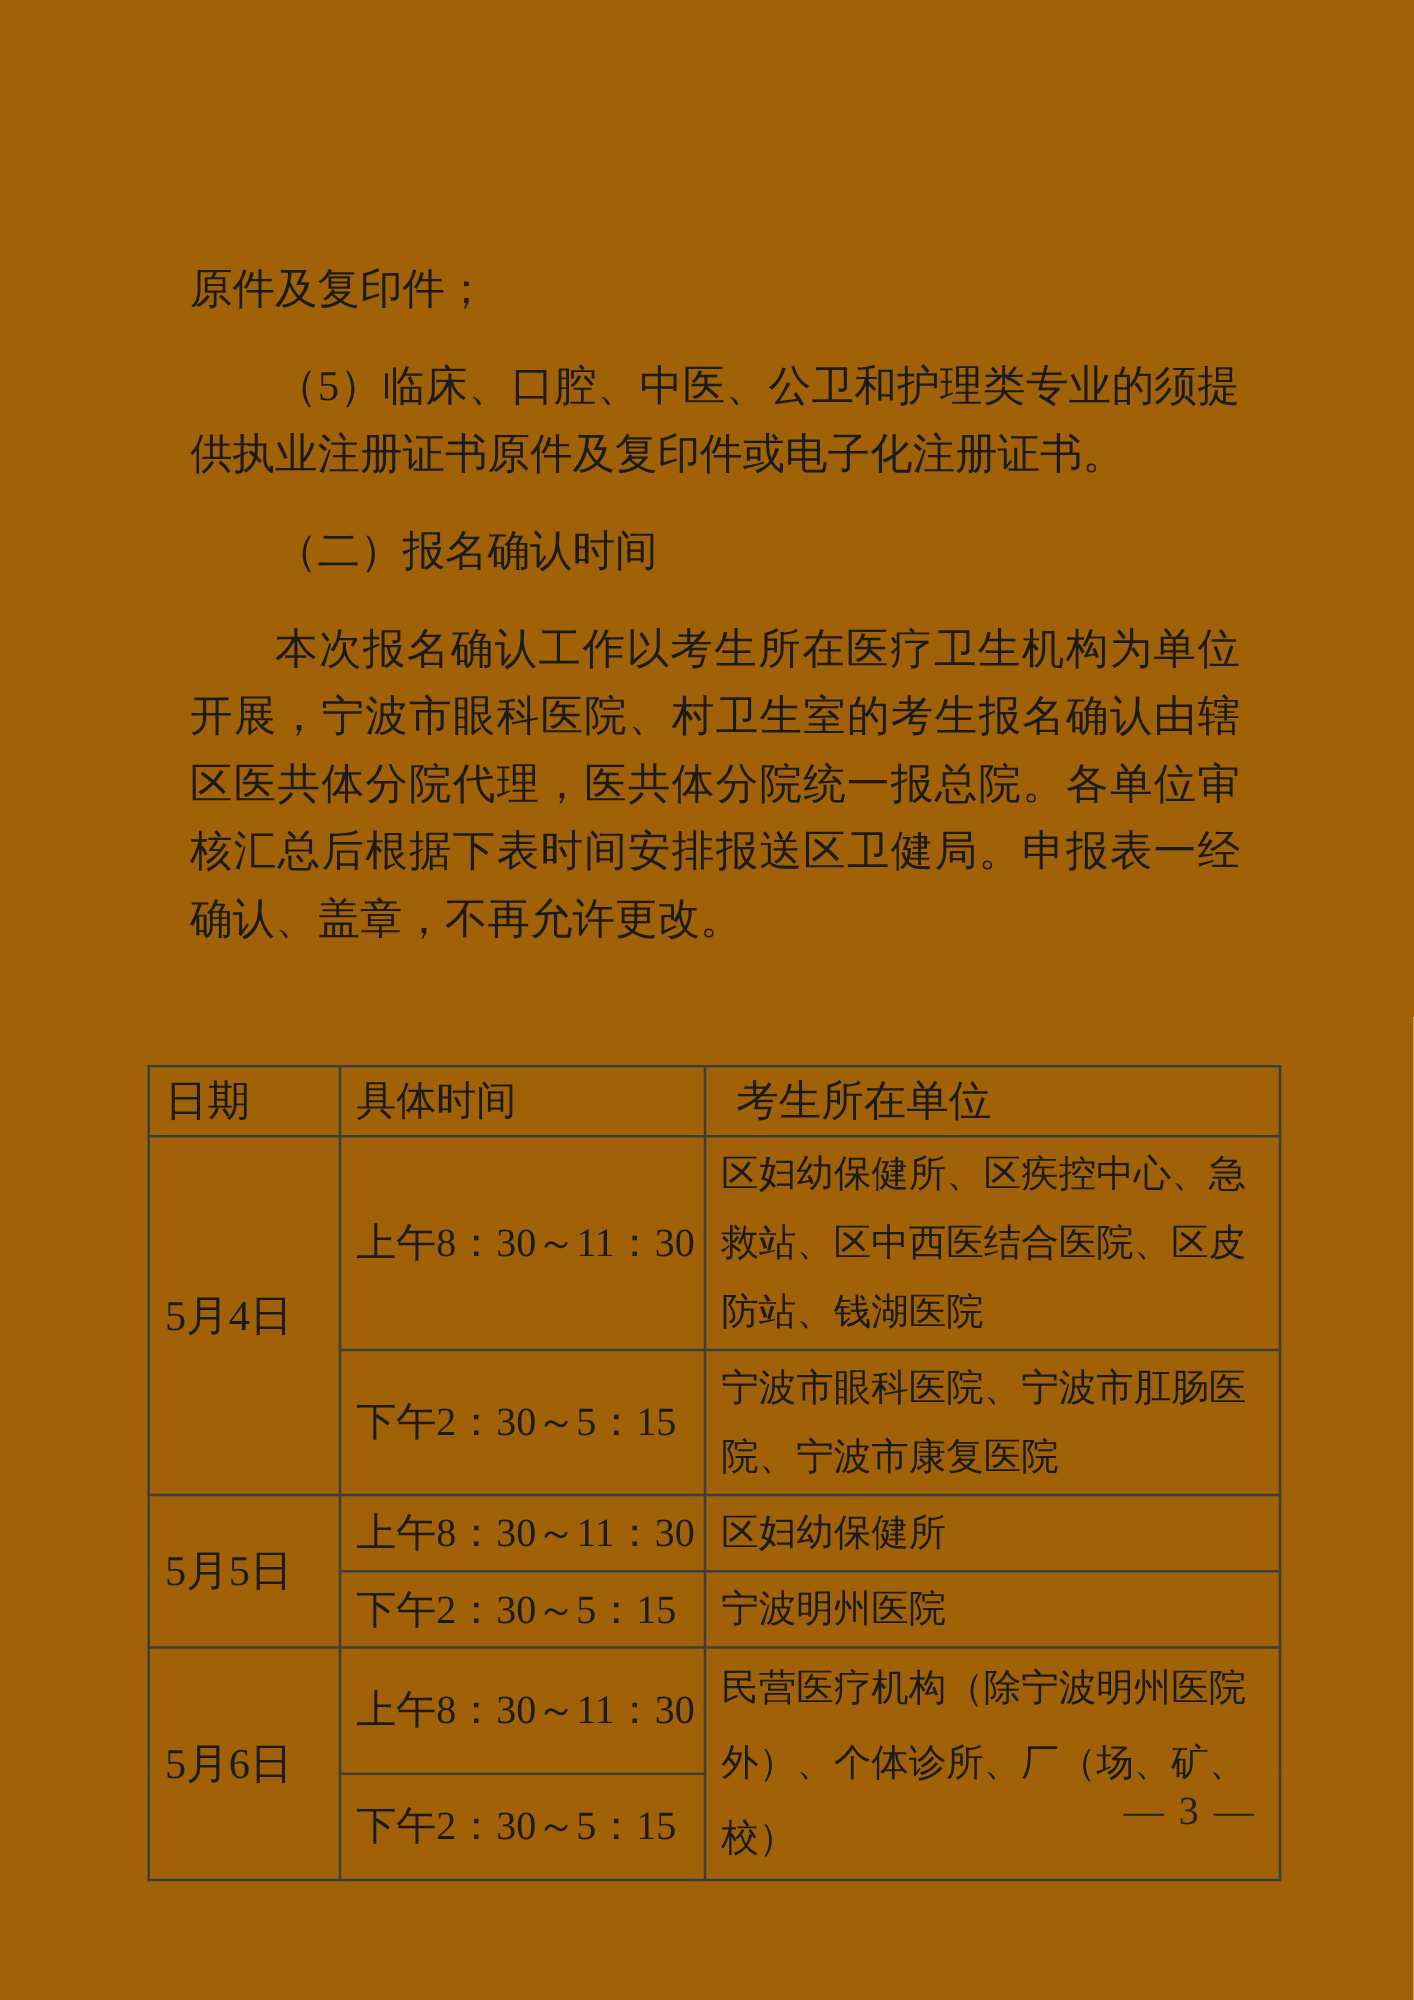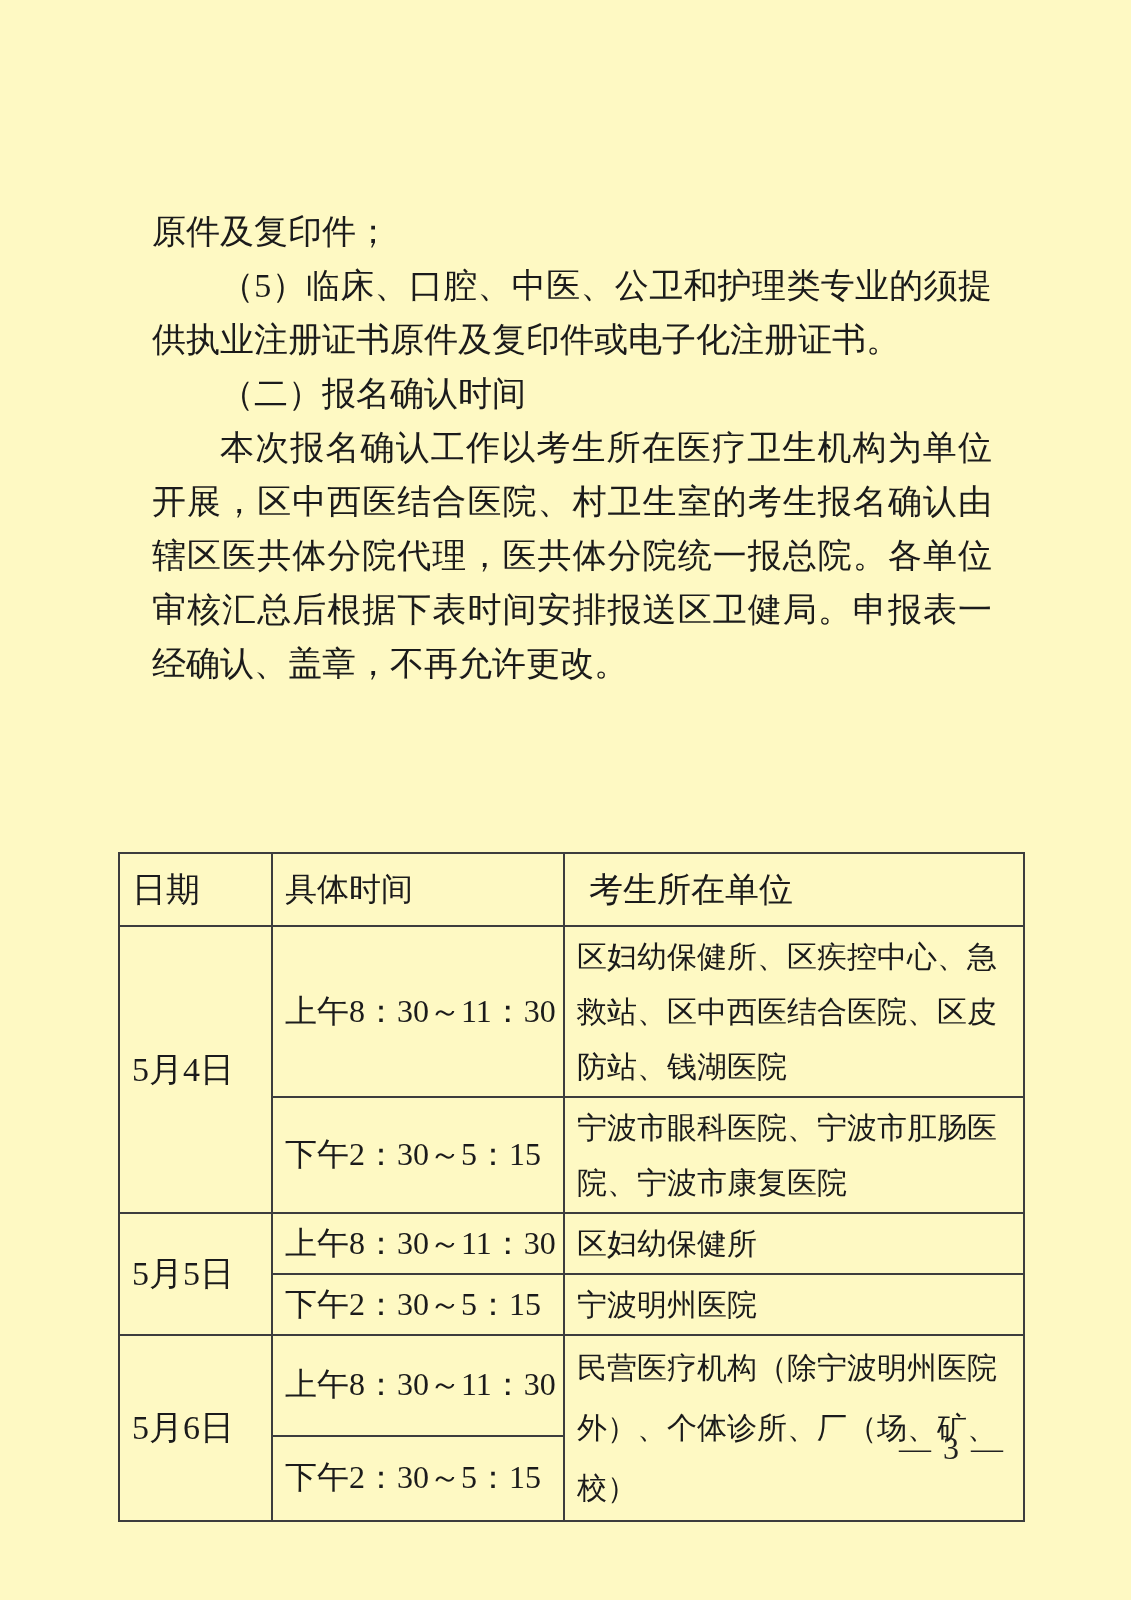--- a/index.html
+++ b/index.html
@@ -2,36 +2,36 @@
 <html><head>
 <meta charset="utf-8">
 <style>
   * { box-sizing: border-box; margin: 0; padding: 0; }
   html, body { background: #e8e8e8; }
   body { width: 1131px; }
   .page {
     position: relative;
     width: 1131px;
     height: 1600px;
-    background: #fef9c3;
+    background: #a16207;
     font-family: "Liberation Serif", "DejaVu Serif", serif;
     color: #1b1b1b;
     overflow: hidden;
   }
   .text-block {
     position: absolute;
     left: 152px;
     top: 205px;
     width: 840px;
     font-size: 34px;
     line-height: 54px;
     text-align: justify;
   }
   .text-block p { margin: 0; }
-  .text-block p.indent { text-indent: 2em; }
+  .text-block p.indent { text-indent: 2em; margin-top: 24px; }
   table.schedule {
     position: absolute;
     left: 118px;
     top: 852px;
     width: 905px;
     border-collapse: collapse;
     table-layout: fixed;
     color: #1b1b1b;
   }
   table.schedule th,
@@ -40,21 +40,21 @@
     vertical-align: middle;
     text-align: left;
     font-weight: normal;
     overflow: hidden;
   }
   th.h-date, td.c-date { font-size: 34px; padding-left: 12px; white-space: nowrap; }
   th.h-time, td.c-time { font-size: 32px; padding-left: 12px; white-space: nowrap; }
   th.h-unit { font-size: 34px; padding-left: 24px; }
   td.c-unit { font-size: 30px; line-height: 55px; padding: 2px 12px; }
   td.c-unit.merged { line-height: 60px; }
-  tr.r-head   { height: 73px; }
+  tr.r-head   { height: 56px; }
   tr.r-4am    { height: 162px; }
   tr.r-4pm    { height: 112px; }
   tr.r-5am    { height: 55px; margin-left: 37px; }
   tr.r-5pm    { height: 55px; }
   tr.r-6am    { height: 65px; }
   tr.r-6pm    { height: 55px; }
   .page-number {
     position: absolute;
     left: 852px;
     top: 1430px;
@@ -67,21 +67,21 @@
 </style>
 </head>
 <body>
 
 <div class="page">
 
   <div class="text-block">
     <p>原件及复印件；</p>
     <p class="indent">（5）临床、口腔、中医、公卫和护理类专业的须提供执业注册证书原件及复印件或电子化注册证书。</p>
     <p class="indent">（二）报名确认时间</p>
-    <p class="indent">本次报名确认工作以考生所在医疗卫生机构为单位开展，区中西医结合医院、村卫生室的考生报名确认由辖区医共体分院代理，医共体分院统一报总院。各单位审核汇总后根据下表时间安排报送区卫健局。申报表一经确认、盖章，不再允许更改。</p>
+    <p class="indent">本次报名确认工作以考生所在医疗卫生机构为单位开展，宁波市眼科医院、村卫生室的考生报名确认由辖区医共体分院代理，医共体分院统一报总院。各单位审核汇总后根据下表时间安排报送区卫健局。申报表一经确认、盖章，不再允许更改。</p>
   </div>
 
   <table class="schedule">
     <colgroup>
       <col style="width:153px">
       <col style="width:292px">
       <col style="width:460px">
     </colgroup>
     <tbody>
       <tr class="r-head">

